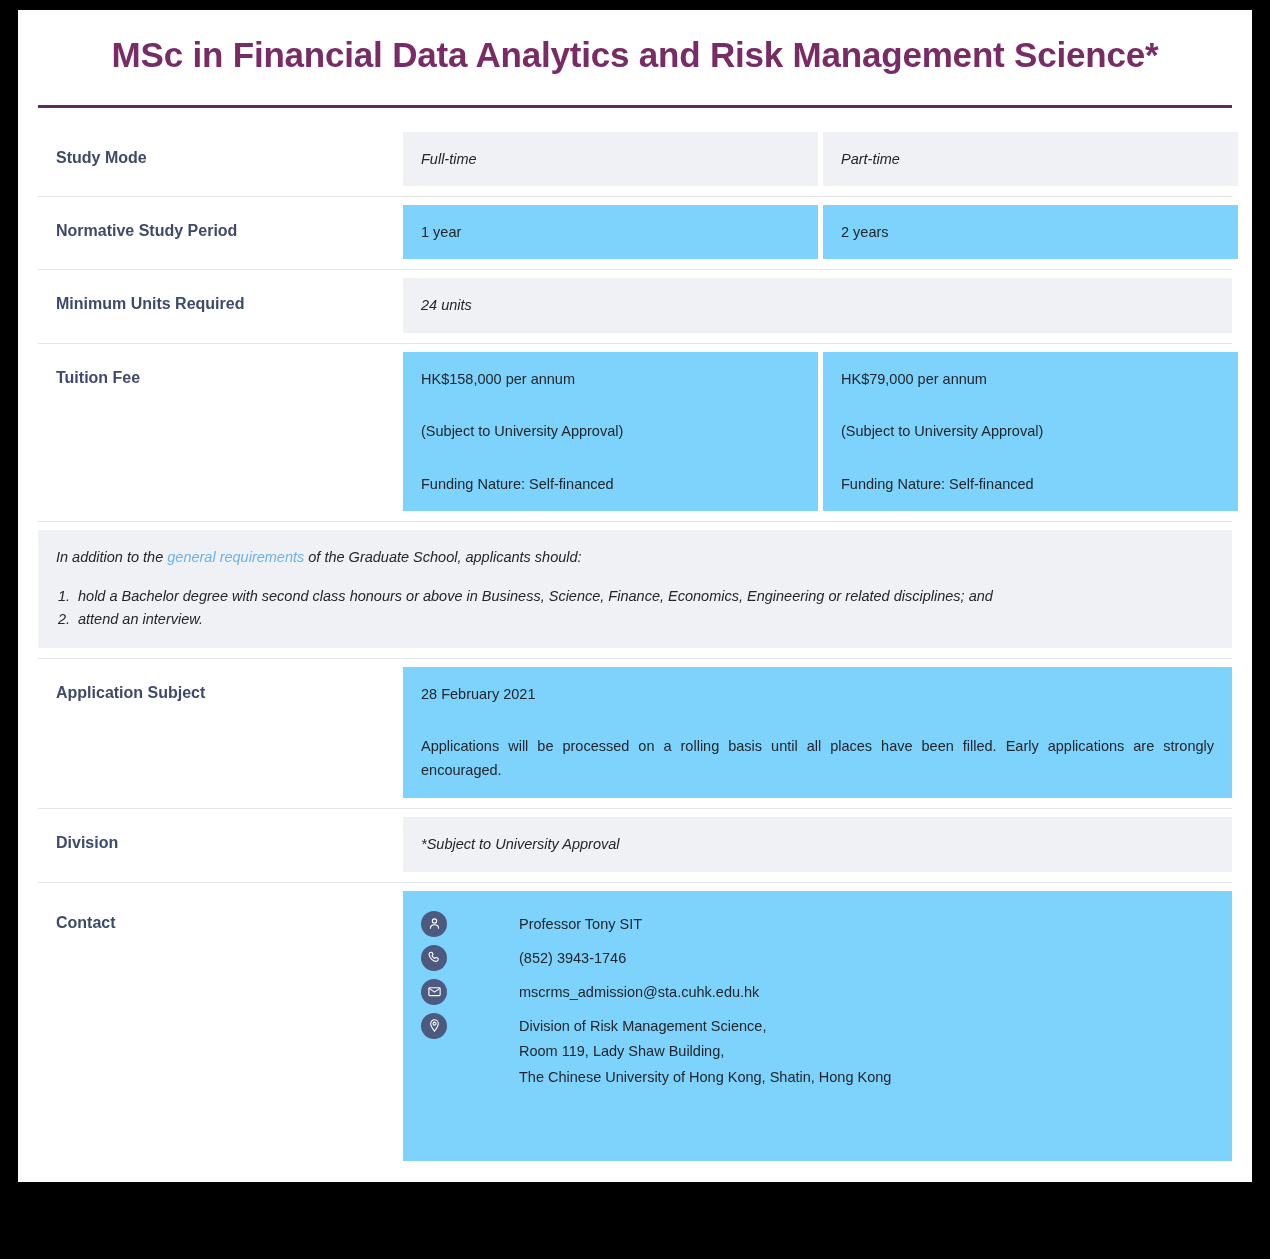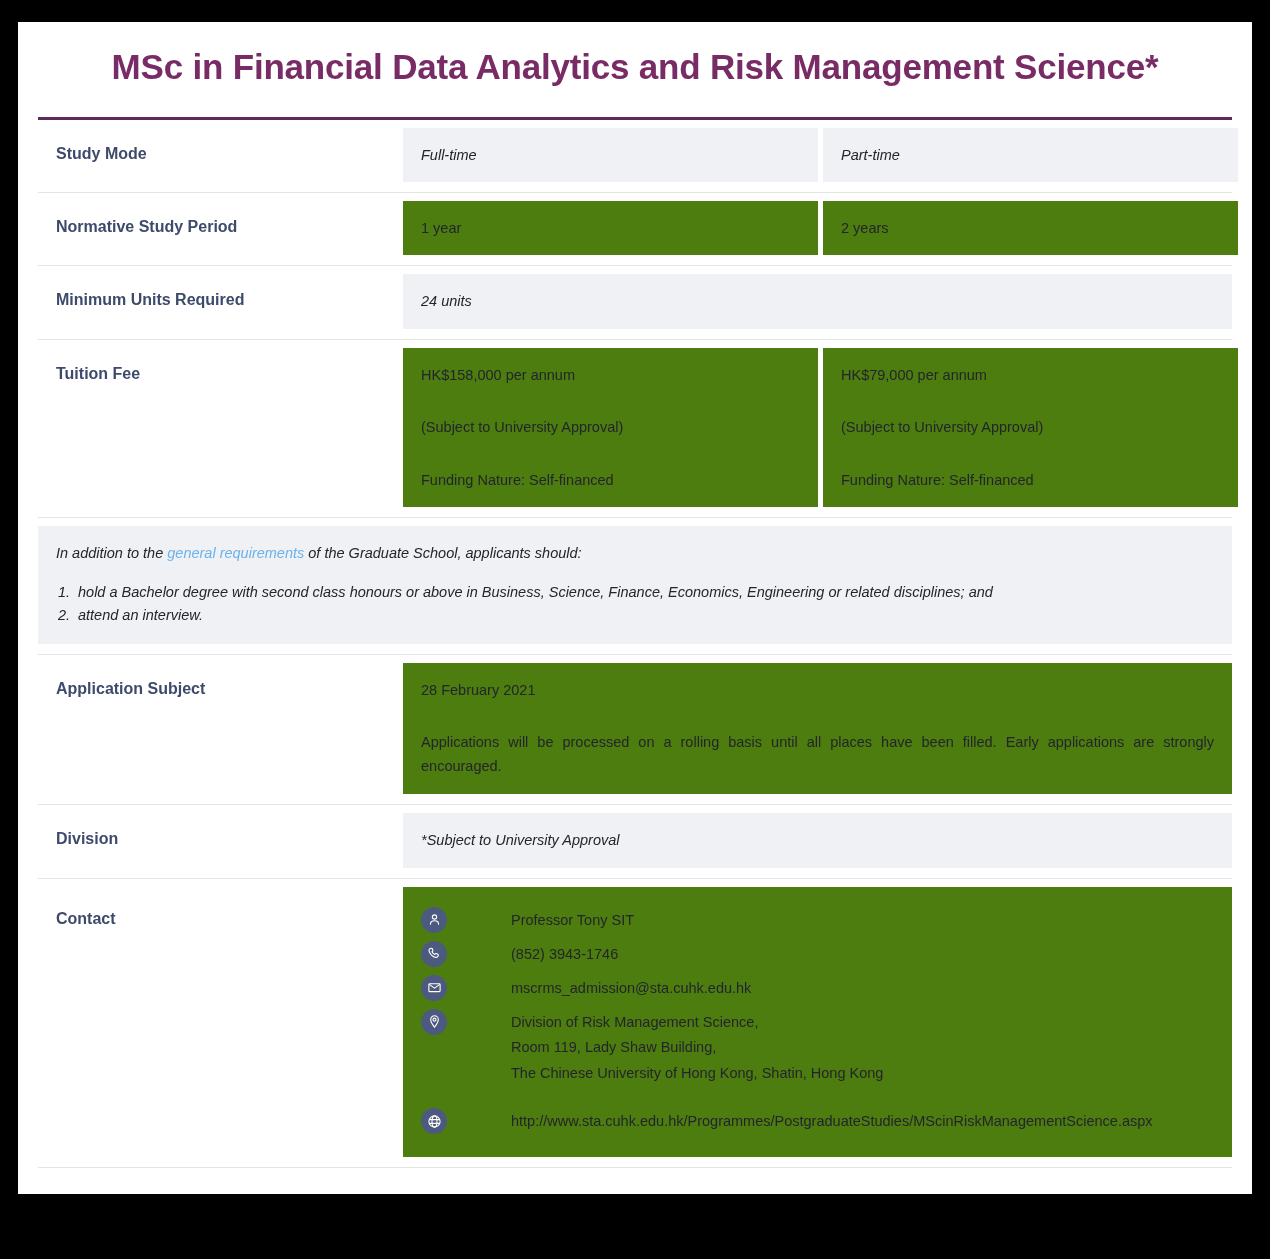--- a/index.html
+++ b/index.html
@@ -8,21 +8,21 @@
   html, body {
     width: 1270px;
     height: 1259px;
     overflow: hidden;
     background: #000000;
     font-family: "Liberation Sans", sans-serif;
   }
 
   #frame {
     position: absolute;
-    left: 0; top: 12px;
+    left: 0; top: 0;
     width: 1270px;
     height: 1182px;
     background: #000000;
     border-radius: 6px;
     overflow: hidden;
   }
 
   #page {
     position: absolute;
     left: 18px;
@@ -47,21 +47,21 @@
   }
 
   #title-rule {
     margin: 26px 20px 0 20px;
     height: 3px;
     background: #5c2a5c;
   }
 
   
   #spec-table {
-    margin: 0 20px;
+    margin: 16px 20px;
   }
 
   .row {
     display: flex;
     align-items: stretch;
     border-bottom: 1px solid #e4e4e6;
     min-height: 62px;
   }
   .row:last-child { border-bottom: none; }
 
@@ -88,21 +88,21 @@
     font-size: 14.5px;
     color: #22262b;
     line-height: 1.55;
   }
 
   .cell-half { flex: 0 0 415px; }
   .cell-full { flex: 1 1 auto; }
 
   
   .bg-light .cell { background: #eff1f5; font-style: italic; }
-  .bg-dark  .cell { background: #4d7c0f; }
+  .bg-dark  .cell { background: #7dd3fc; }
 
   .cell p { margin: 0; }
   .cell p + p { margin-top: 30px; }
 
   .link {
     color: #6cb2eb;
     text-decoration: none;
     cursor: pointer;
   }
 
@@ -138,21 +138,21 @@
   }
   .contact-list {
     display: flex;
     flex-direction: column;
     gap: 8px;
     padding-top: 4px;
   }
   .contact-item {
     display: flex;
     align-items: flex-start;
-    gap: 8px;
+    gap: 16px;
   }
   .c-icon {
     flex: 0 0 26px;
     width: 26px;
     height: 26px;
     border-radius: 50%;
     background: #4d5a80;
     display: flex;
     align-items: center;
     justify-content: center;
@@ -317,30 +317,20 @@
                   <circle cx="12" cy="9" r="2.4"></circle>
                 </svg>
               </span>
               <span class="c-text">
                 <div>Division of Risk Management Science,</div>
                 <div>Room 119, Lady Shaw Building,</div>
                 <div>The Chinese University of Hong Kong, Shatin, Hong Kong</div>
               </span>
             </div>
 
-            <div class="contact-item with-gap">
-              <span class="c-icon">
-                <svg width="15" height="15" viewBox="0 0 24 24" fill="none" stroke="#ffffff" stroke-width="1.7">
-                  <circle cx="12" cy="12" r="9"></circle>
-                  <ellipse cx="12" cy="12" rx="4" ry="9"></ellipse>
-                  <path d="M3.2 9h17.6M3.2 15h17.6"></path>
-                </svg>
-              </span>
-              <a class="c-text link">http://www.sta.cuhk.edu.hk/Programmes/PostgraduateStudies/MScinRiskManagementScience.aspx</a>
-            </div>
 
           </div>
         </div>
       </div>
     </div>
 
   </div>
 
   <div id="footer-row" style="margin:0 20px;">
     <div id="footer-left"></div>

